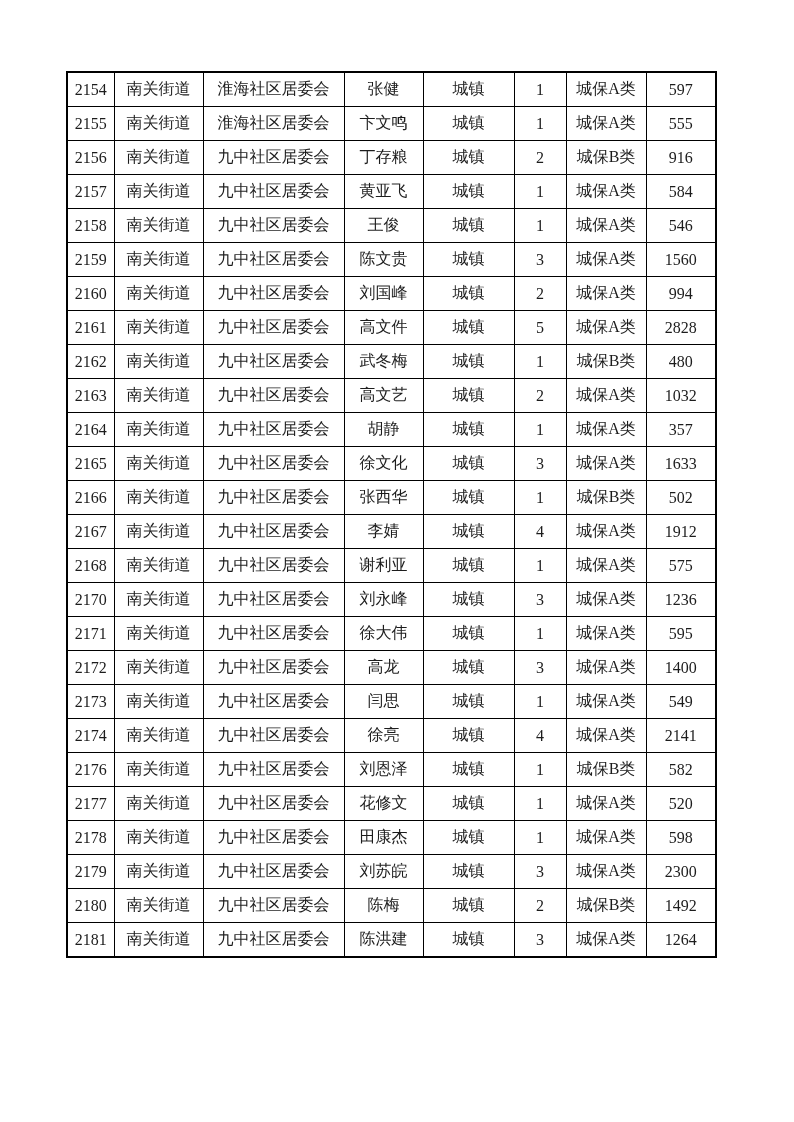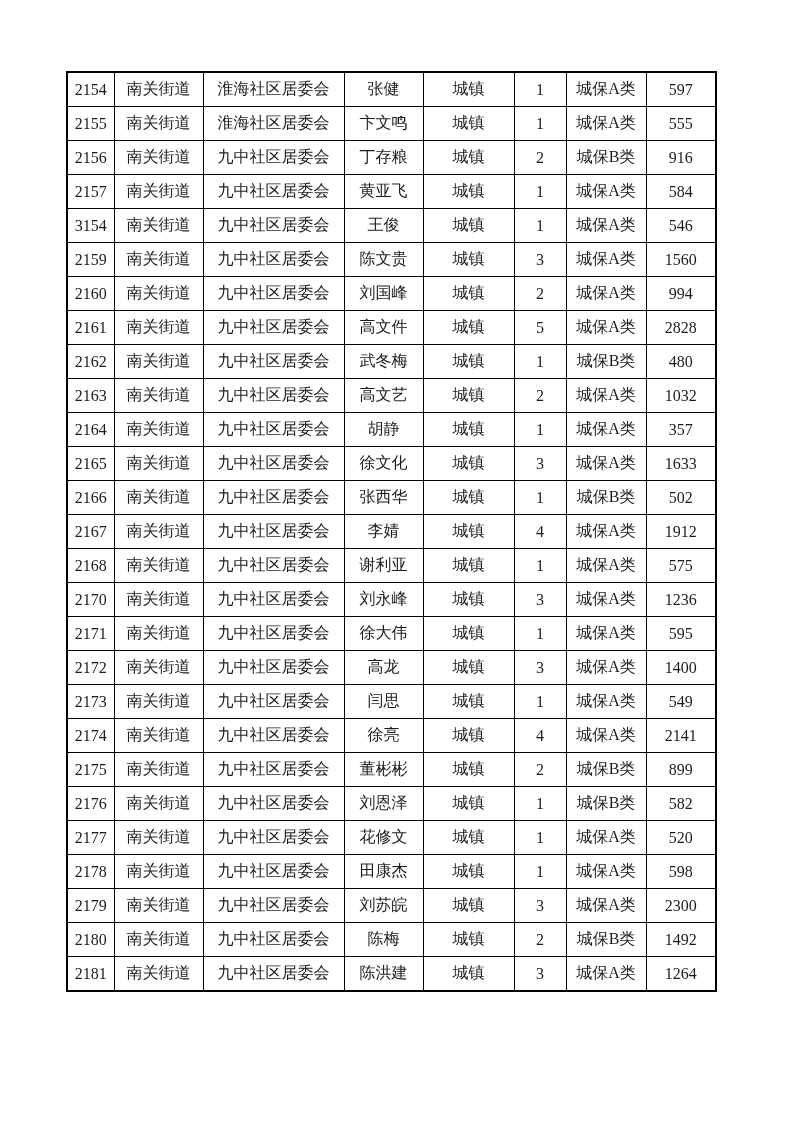--- a/index.html
+++ b/index.html
@@ -101,21 +101,21 @@
           <td>2157</td>
           <td>南关街道</td>
           <td>九中社区居委会</td>
           <td>黄亚飞</td>
           <td>城镇</td>
           <td>1</td>
           <td>城保A类</td>
           <td>584</td>
         </tr>
         <tr>
-          <td>3154</td>
+          <td>2158</td>
           <td>南关街道</td>
           <td>九中社区居委会</td>
           <td>王俊</td>
           <td>城镇</td>
           <td>1</td>
           <td>城保A类</td>
           <td>546</td>
         </tr>
         <tr>
           <td>2159</td>
@@ -259,30 +259,20 @@
         </tr>
         <tr>
           <td>2174</td>
           <td>南关街道</td>
           <td>九中社区居委会</td>
           <td>徐亮</td>
           <td>城镇</td>
           <td>4</td>
           <td>城保A类</td>
           <td>2141</td>
-        </tr>
-        <tr>
-          <td>2175</td>
-          <td>南关街道</td>
-          <td>九中社区居委会</td>
-          <td>董彬彬</td>
-          <td>城镇</td>
-          <td>2</td>
-          <td>城保B类</td>
-          <td>899</td>
         </tr>
         <tr>
           <td>2176</td>
           <td>南关街道</td>
           <td>九中社区居委会</td>
           <td>刘恩泽</td>
           <td>城镇</td>
           <td>1</td>
           <td>城保B类</td>
           <td>582</td>

